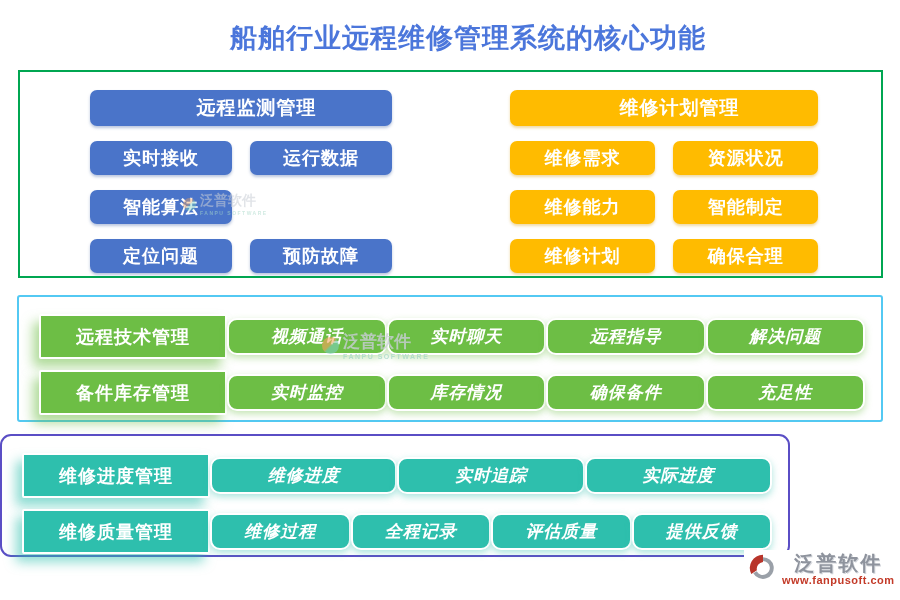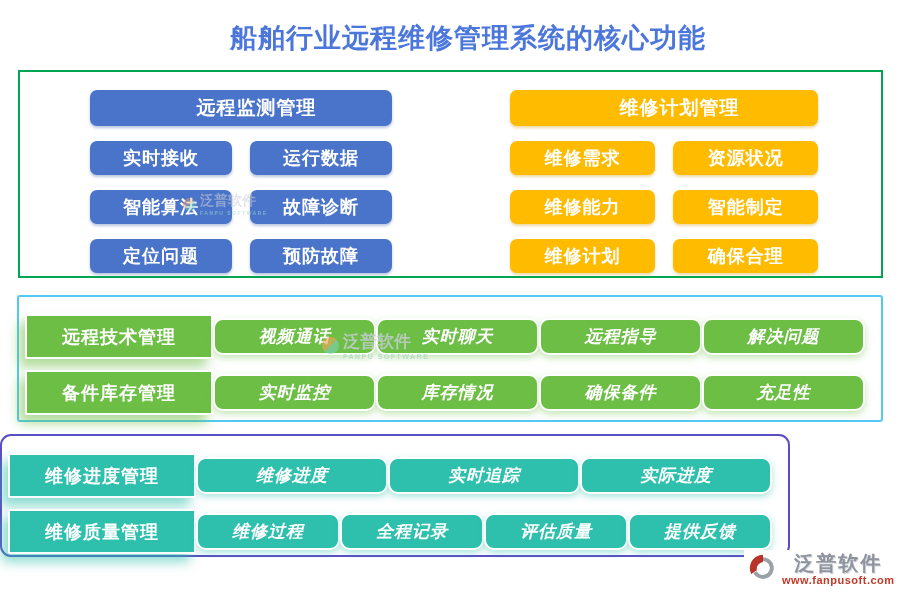--- a/index.html
+++ b/index.html
@@ -35,21 +35,21 @@
   .top-col { position:absolute; top:18px; }
   .tc-blue   { left:70px;  width:302px; }
   .tc-yellow { left:490px; width:308px; }
   .tc-header { height:36px; border-radius:7px; font-size:19px; margin-bottom:7px;padding-left:31px; }
   .pair { display:flex; justify-content:space-between; margin-top:15px; }
   .pair .btn { width:47%; height:34px; border-radius:7px; font-size:18px; }
   .blue-b   { background:var(--blue,#4A74C9);  box-shadow:0 2px 3px rgba(58,92,160,.35); }
   .yellow-b { background:var(--yellow,#FFBB00); box-shadow:0 2px 3px rgba(205,150,0,.35); }
 
   
-  .feat-row { display:flex; align-items:center; padding:0 16px 0 6px; }
+  .feat-row { display:flex; align-items:center; padding:0 16px 0 20px; }
   .fr-1 { margin-top:17px; }
   .fr-2 { margin-top:11px;text-align:right; }
   .feat-header {
     flex:none; width:188px; height:45px;
     font-size:18px; border:2px solid #fff; border-radius:2px;
   }
   .feat-btn {
     flex:1; height:37px;
     font-size:17px; border:2px solid #fff; border-radius:10px;font-style:italic;
   }
@@ -101,21 +101,20 @@
 <div class="sec sec-top">
 
   <div class="top-col tc-blue">
     <div class="btn tc-header blue-b">远程监测管理</div>
     <div class="pair">
       <div class="btn blue-b">实时接收</div>
       <div class="btn blue-b">运行数据</div>
     </div>
     <div class="pair">
       <div class="btn blue-b">智能算法</div>
-      <div class="btn blue-b">故障诊断</div>
     </div>
     <div class="pair">
       <div class="btn blue-b">定位问题</div>
       <div class="btn blue-b">预防故障</div>
     </div>
   </div>
 
   <div class="top-col tc-yellow">
     <div class="btn tc-header yellow-b">维修计划管理</div>
     <div class="pair">

